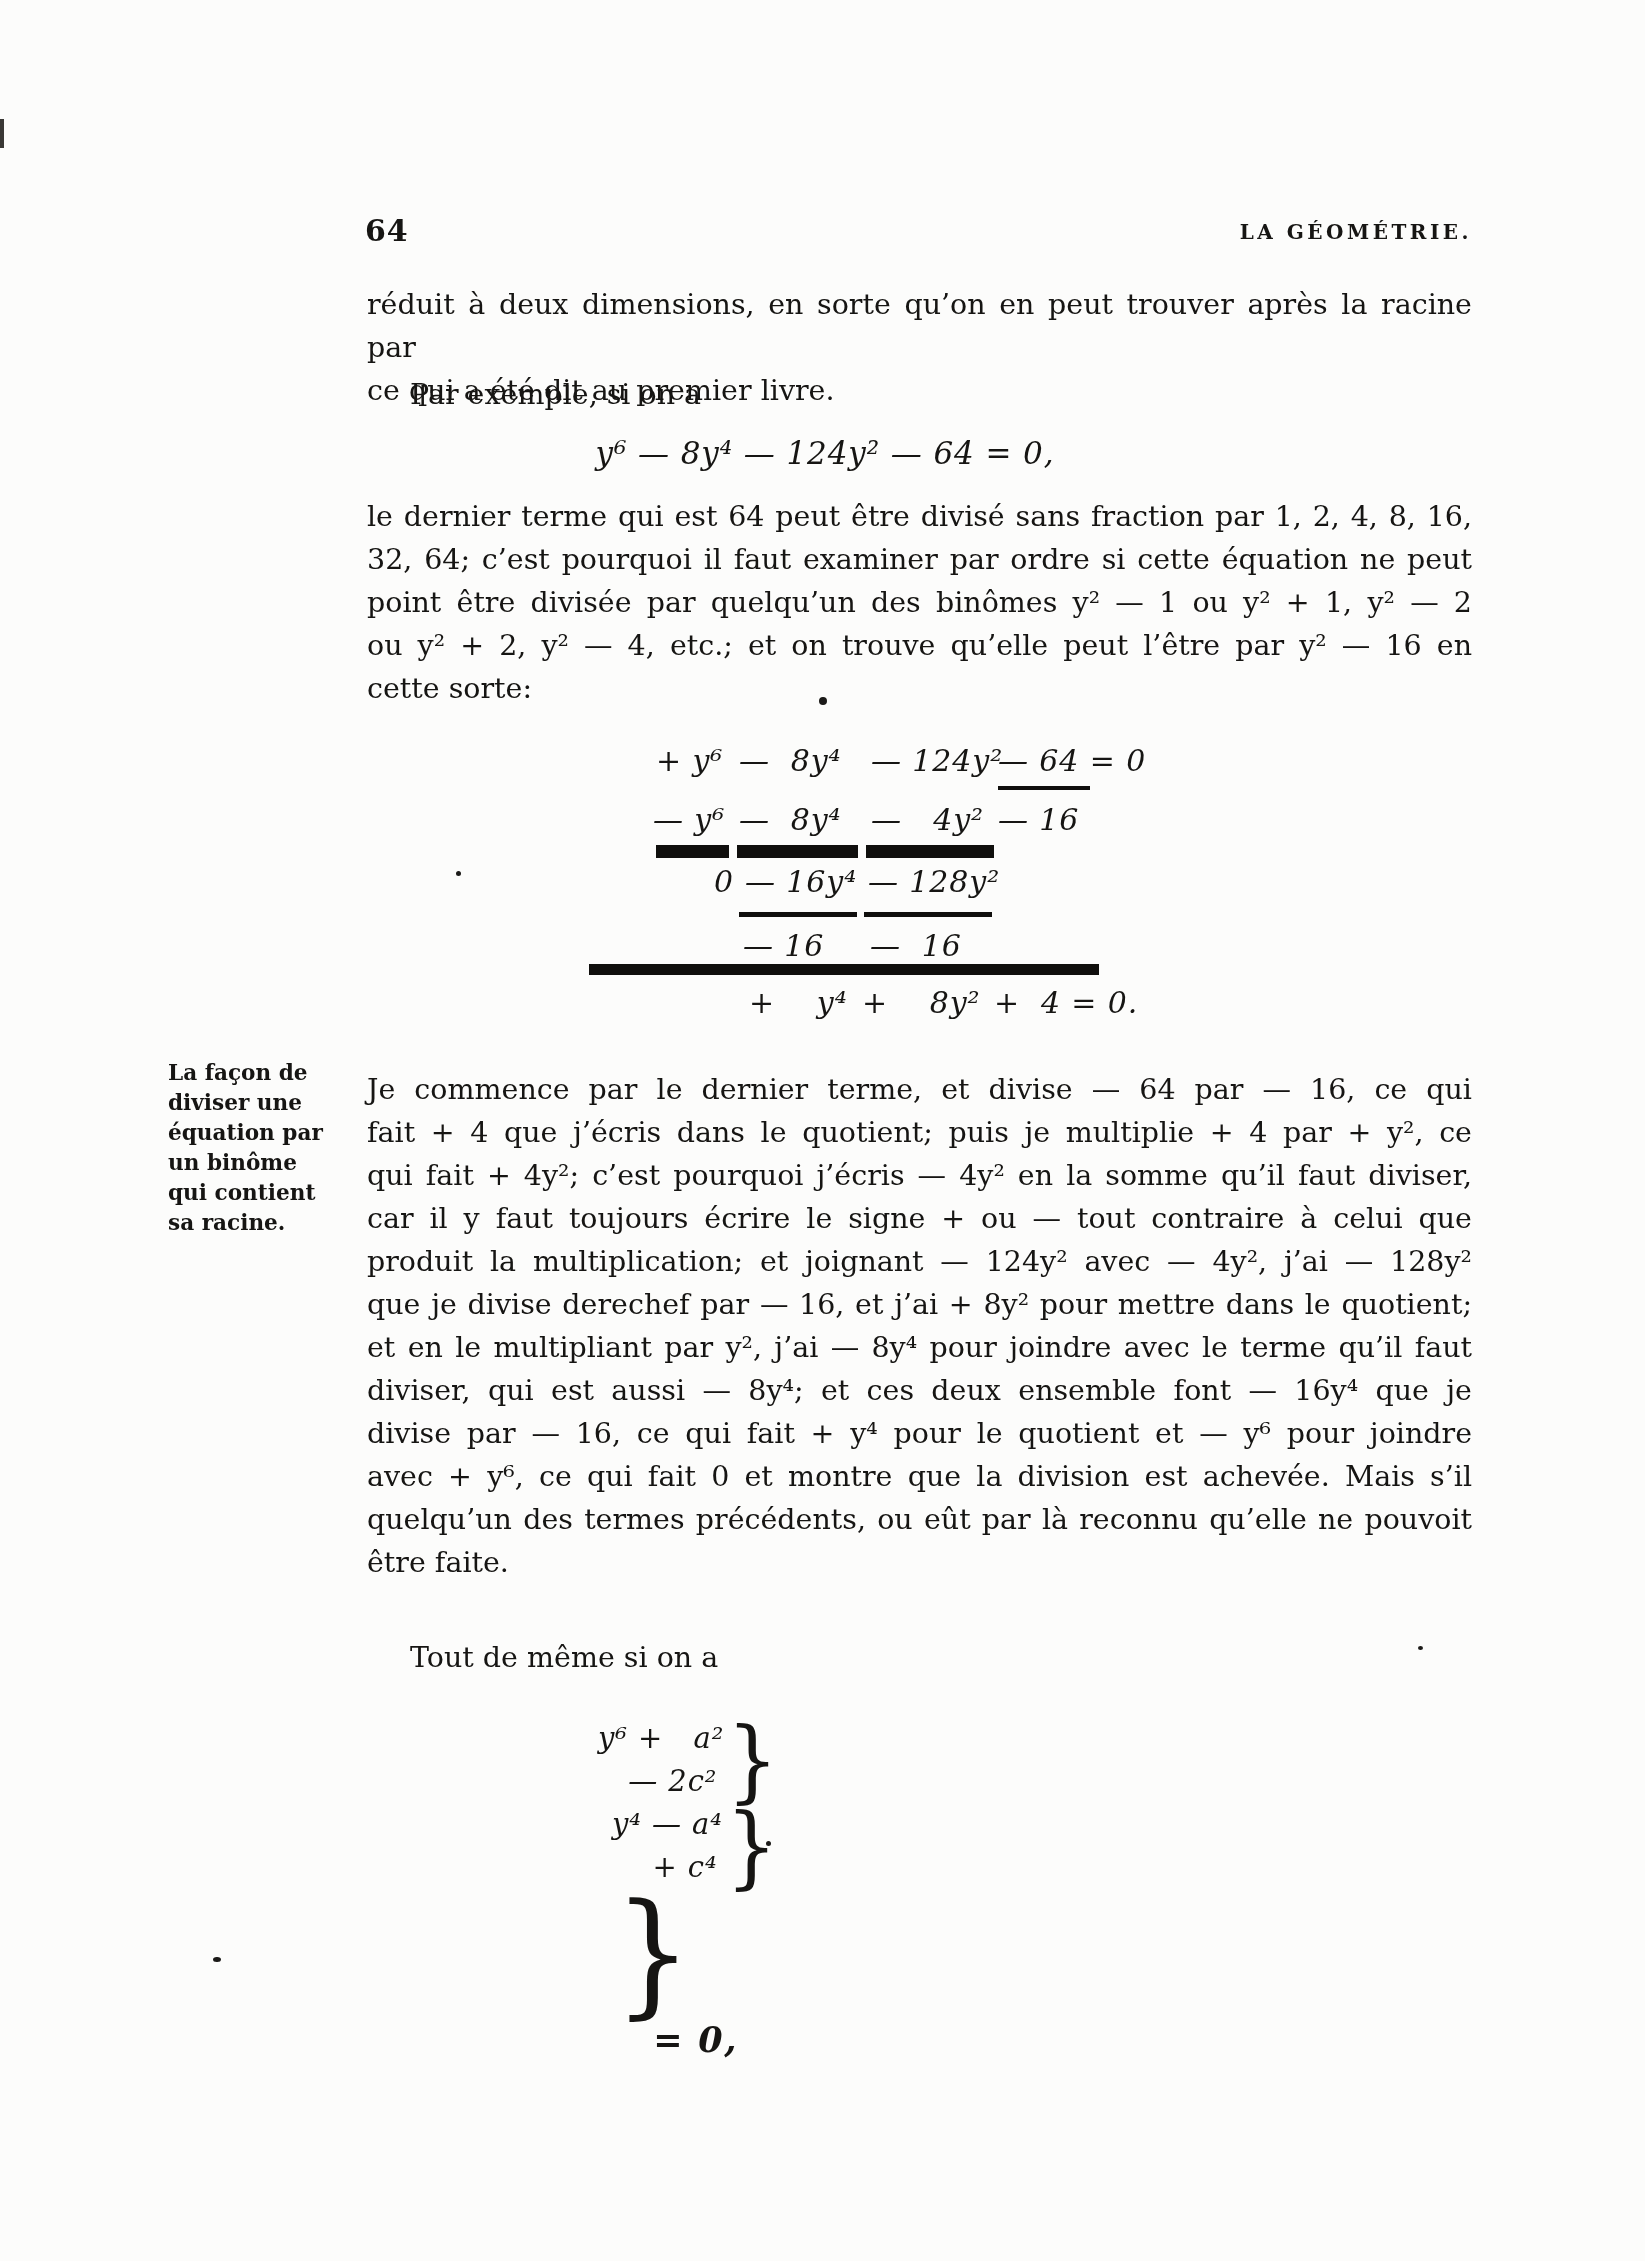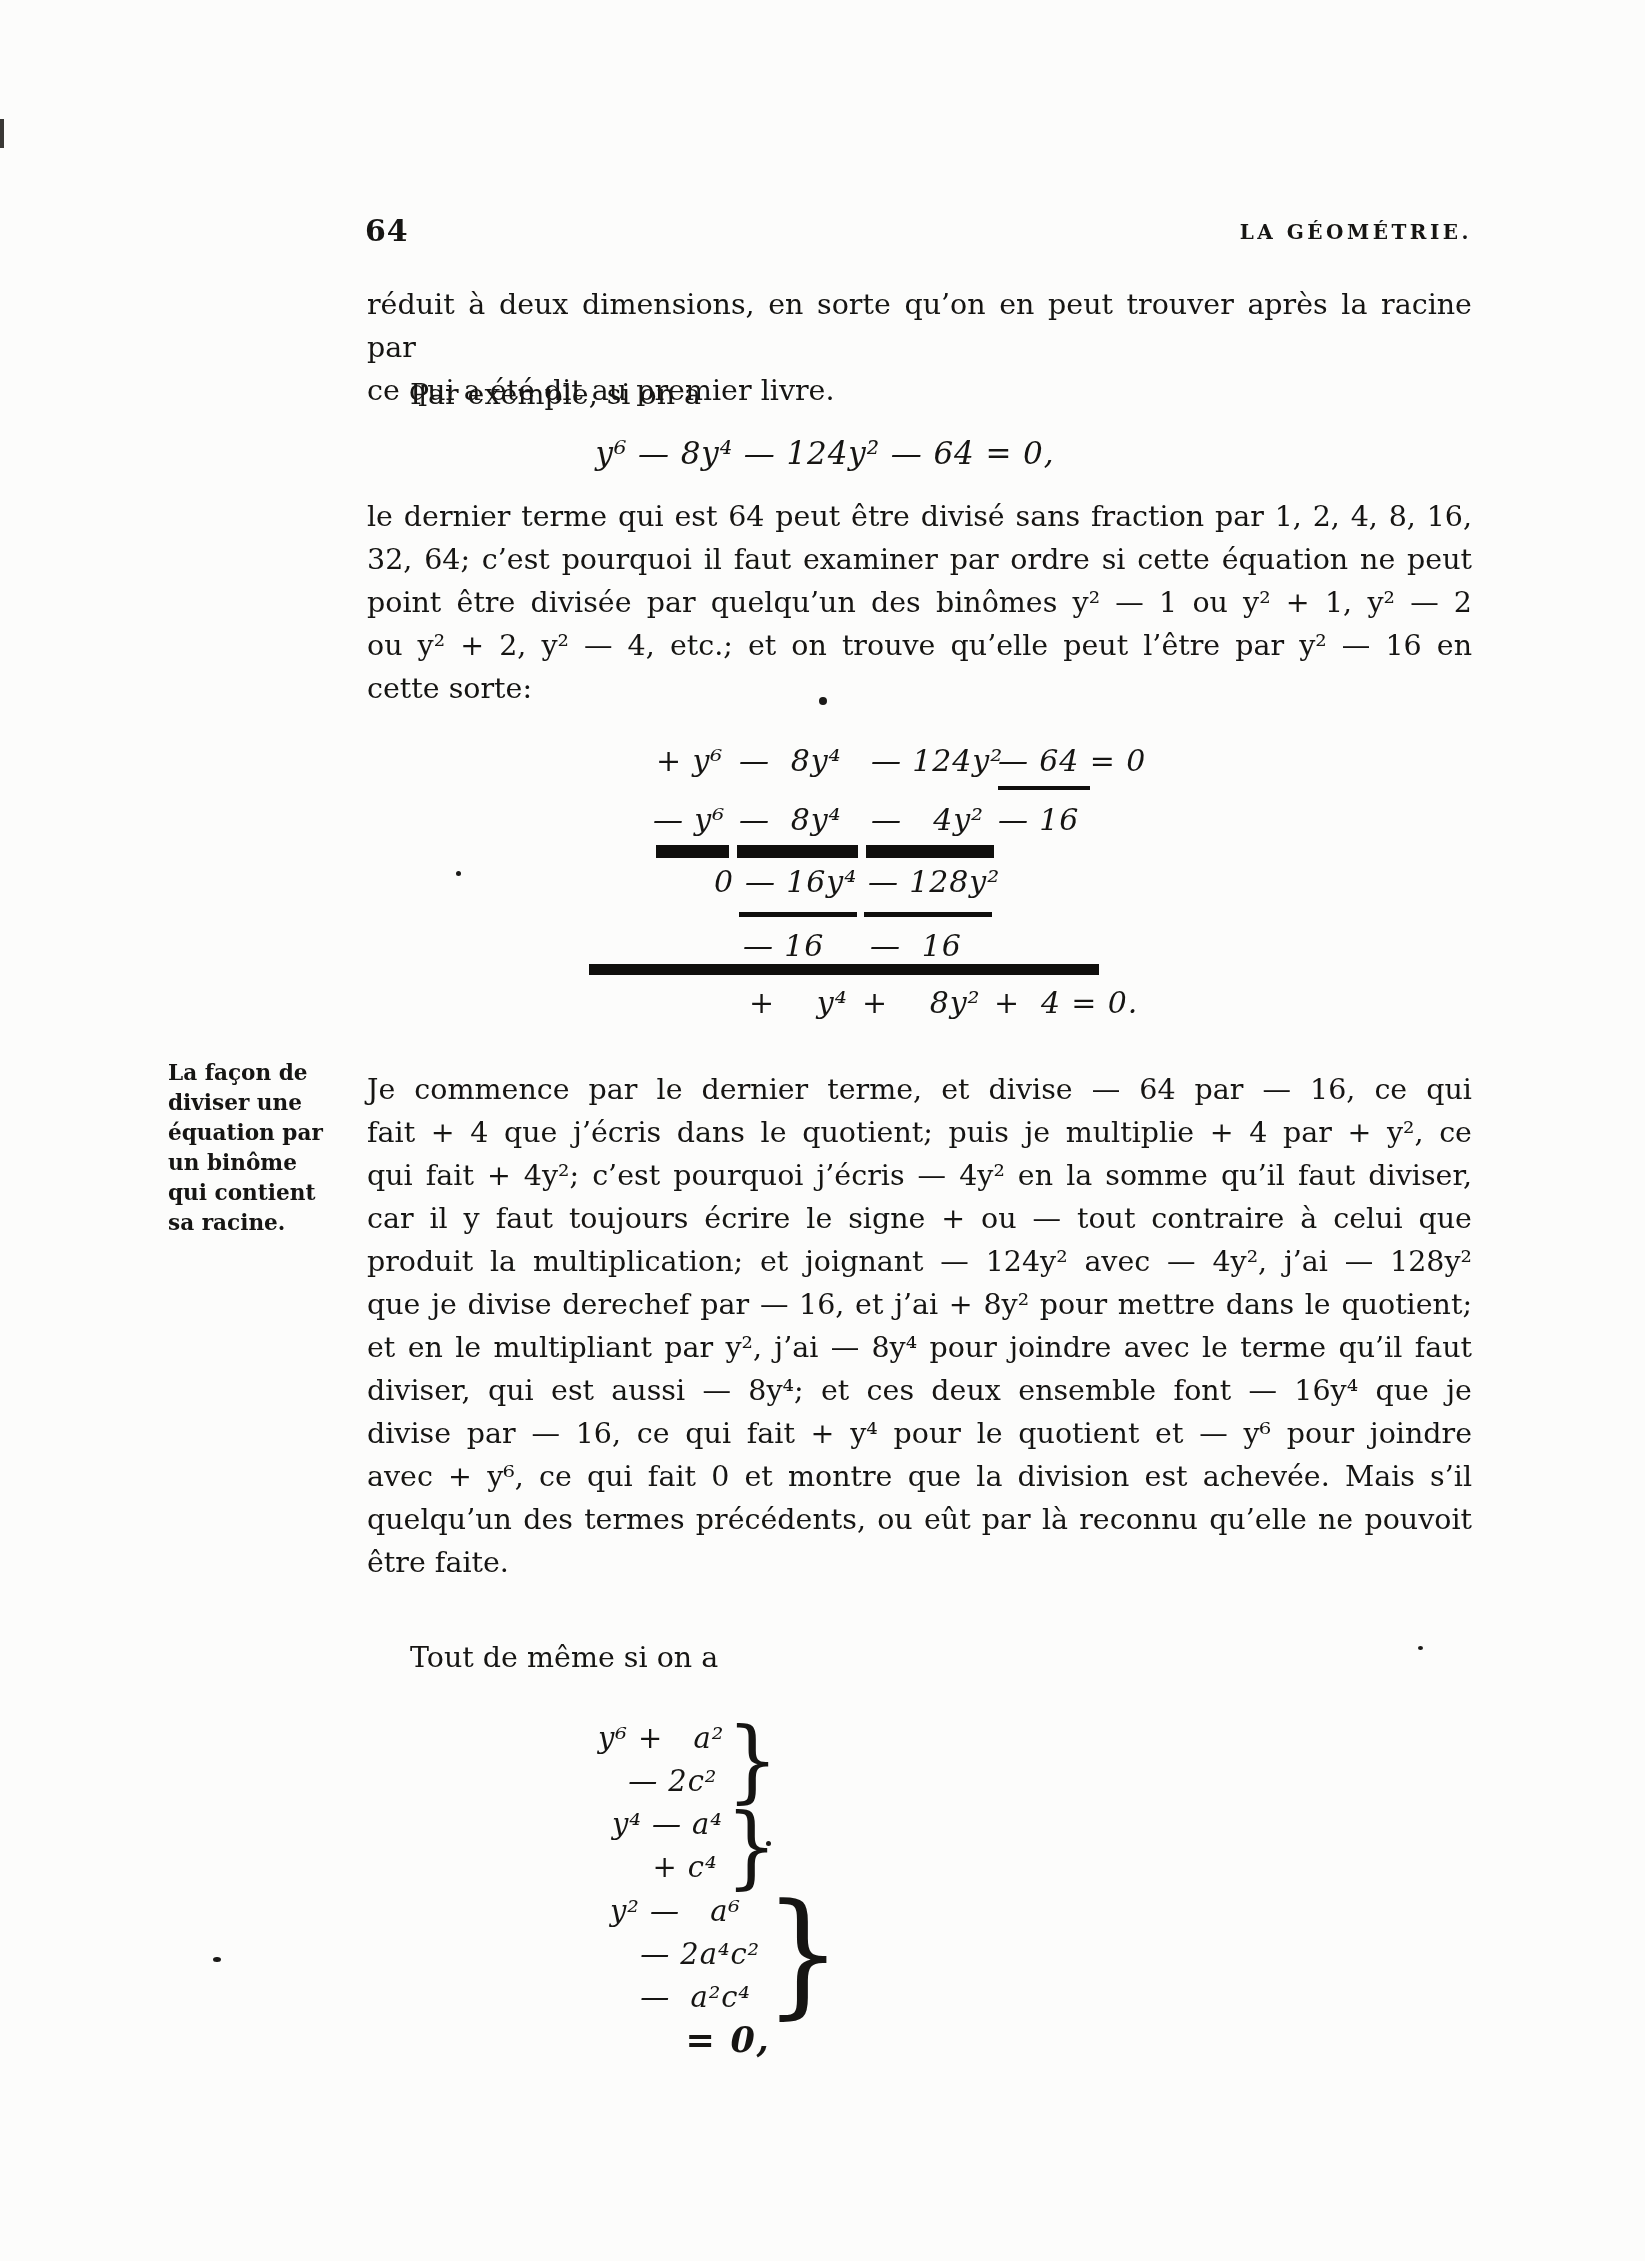--- a/index.html
+++ b/index.html
@@ -134,25 +134,20 @@
     <span class="brace2">}</span>
   </div>
   <div class="grp" style="margin-left:14px;">
     <div class="lines">
       <div>y⁴ — a⁴</div>
       <div>    + c⁴</div>
     </div>
     <span class="brace2">}</span>
   </div>
   <div class="grp" style="margin-left:12px;">
-    <div class="lines">
-      <div>y² —   a⁶</div>
-      <div>   — 2a⁴c²</div>
-      <div>   —  a²c⁴</div>
-    </div>
     <span class="brace3">}</span>
   </div>
   <span class="eq-result">= 0,</span>
 </div>
 
 <div class="speck" style="left:819px;top:697px;width:7.8px;height:7.8px;"></div>
 <div class="speck" style="left:456px;top:871px;width:5.2px;height:5.2px;"></div>
 <div class="speck" style="left:766px;top:1841px;width:5.2px;height:5.2px;"></div>
 <div class="speck" style="left:213px;top:1957px;width:7.8px;height:5.2px;"></div>
 <div class="speck" style="left:1418px;top:1646px;width:5.2px;height:4.3px;"></div>

